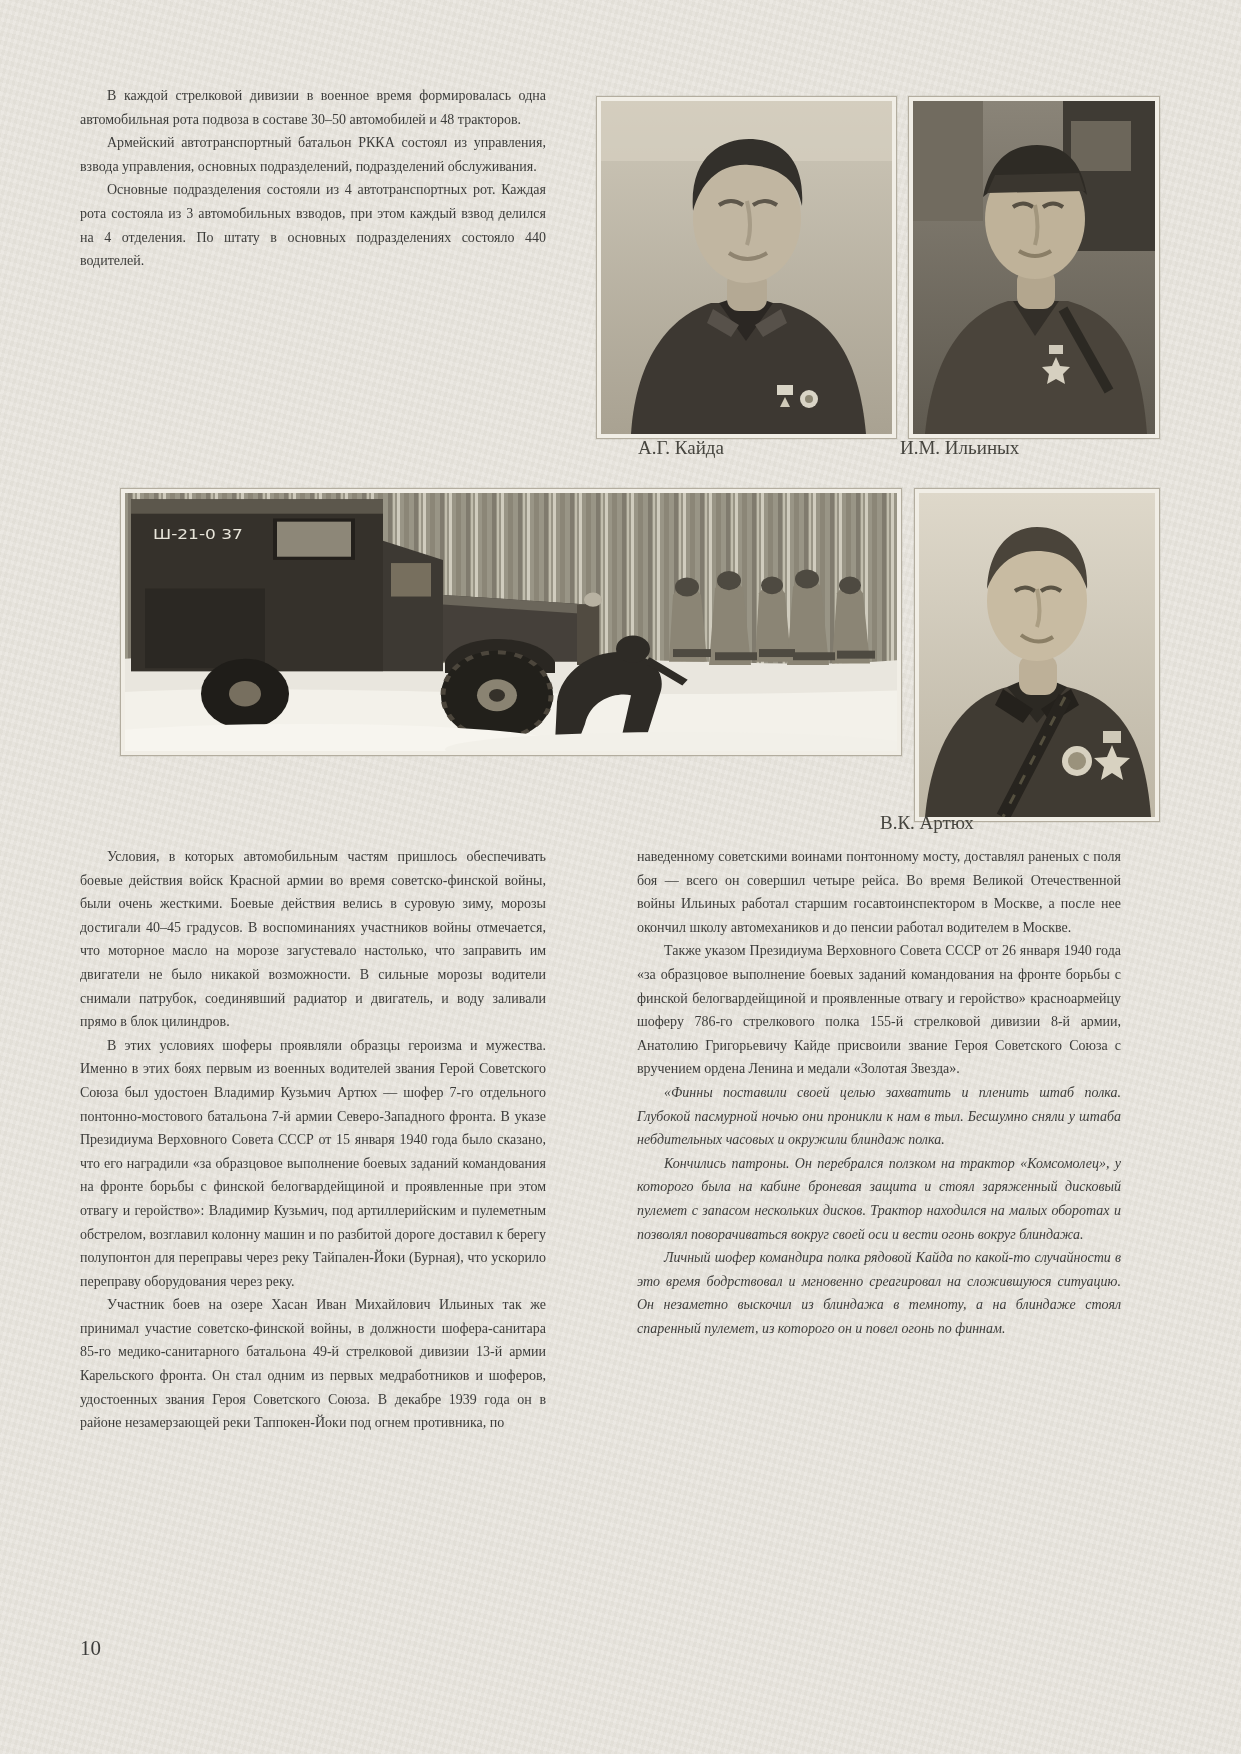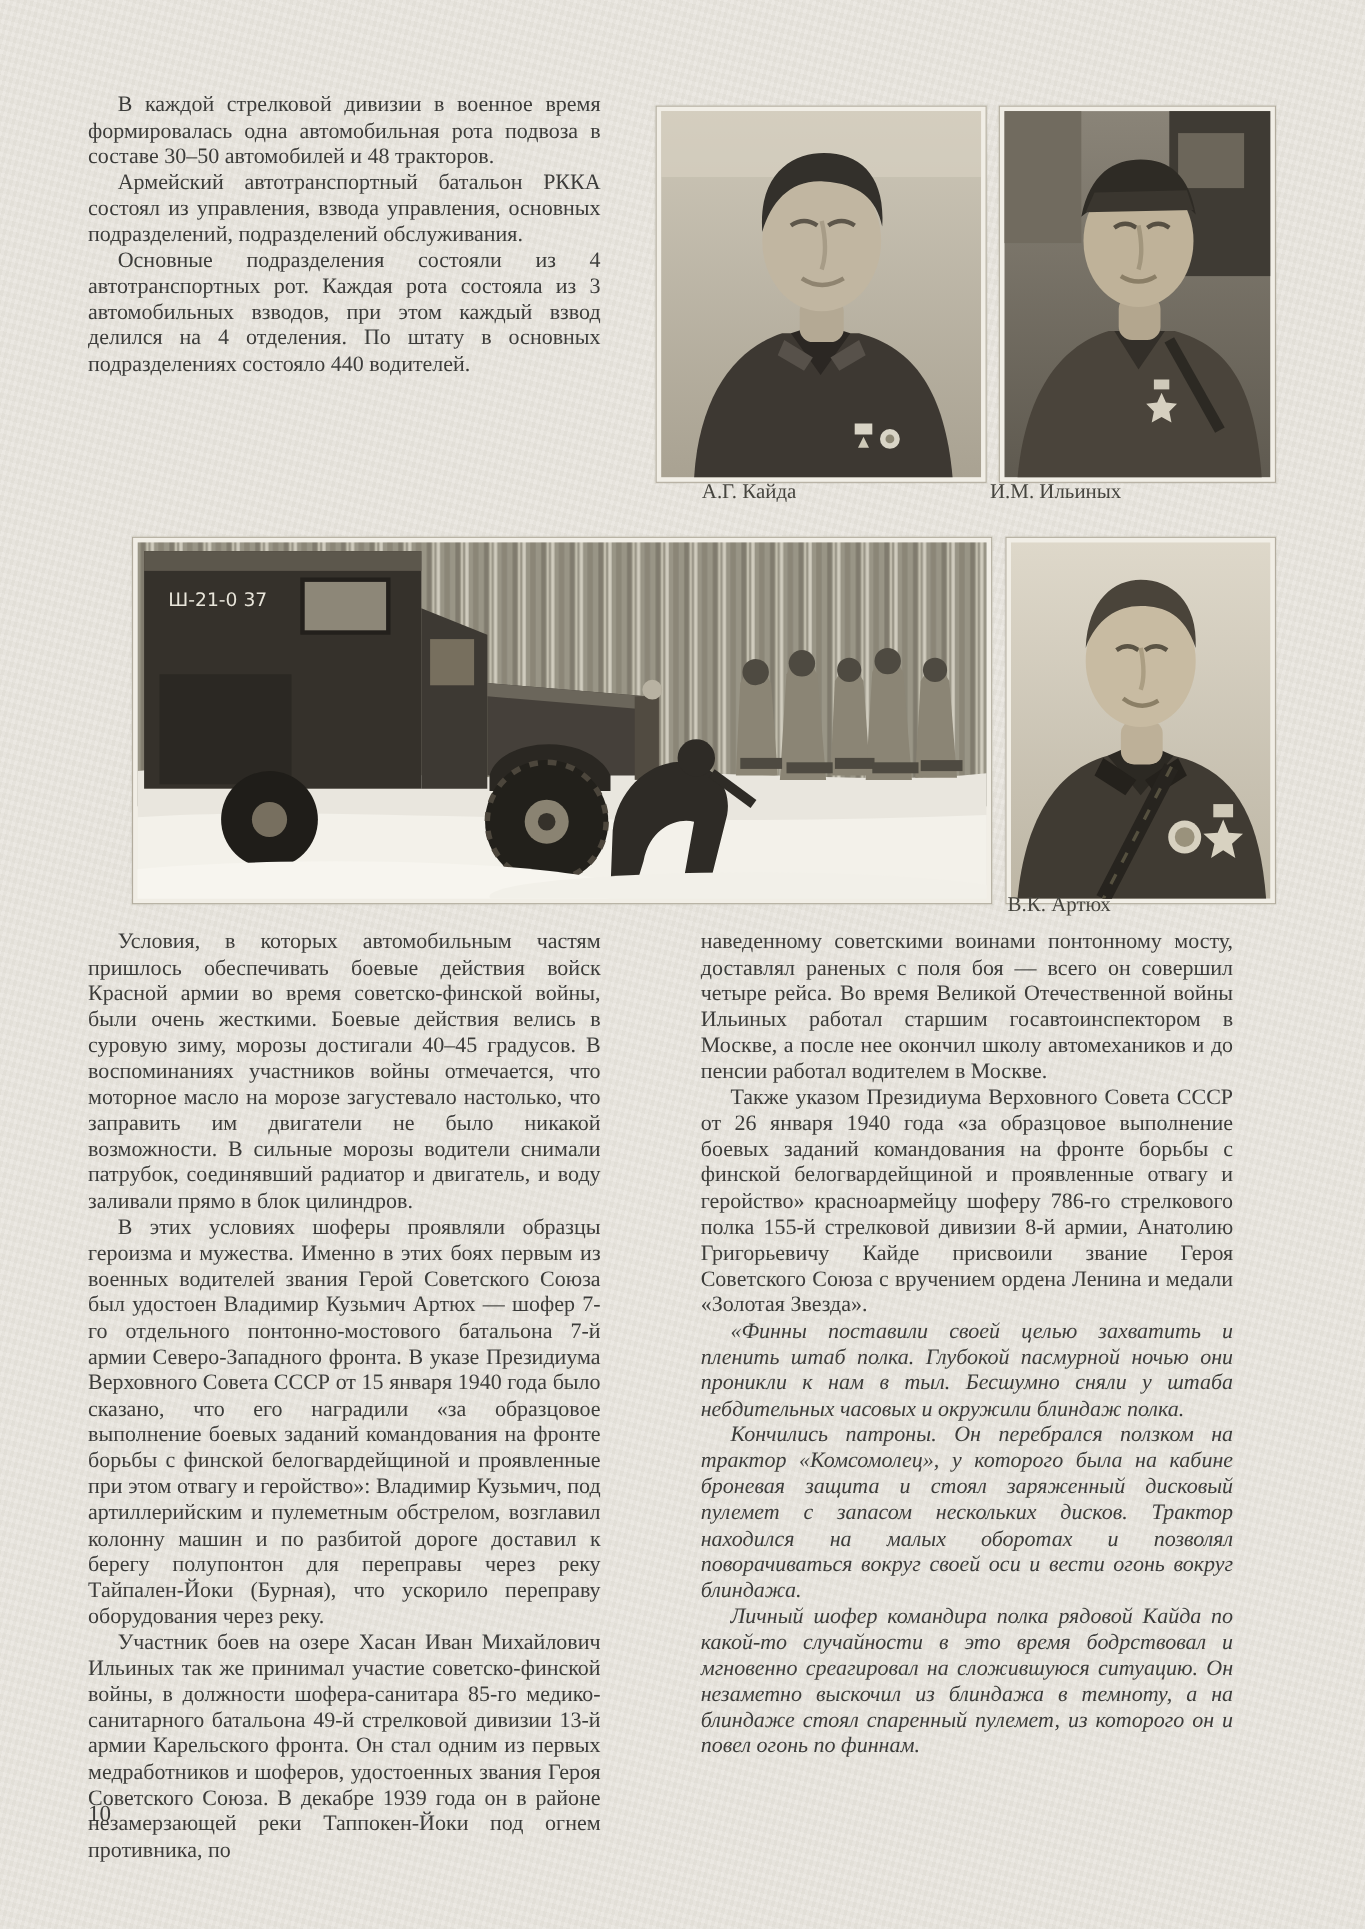--- a/index.html
+++ b/index.html
@@ -7,44 +7,44 @@
     position:relative;
     width:1241px;height:1754px;
     background-color:#e9e6df;
     background-image:
       repeating-linear-gradient(105deg, rgba(255,255,255,0.05) 0 3px, rgba(120,115,100,0.035) 3px 6px),
       repeating-linear-gradient(15deg, rgba(255,255,255,0.05) 0 4px, rgba(130,125,110,0.03) 4px 9px);
     font-family:"Liberation Serif","DejaVu Serif",serif;
     color:#3c3c3a;
     overflow:hidden;
   }
-  .textblock{position:absolute;font-size:20px;line-height:23.6px;}
+  .textblock{position:absolute;font-size:14px;line-height:23.6px;}
   .textblock p{margin:0;text-align:justify;text-indent:27px;}
   .textblock p.noindent{text-indent:0;}
   .textblock p.quote{font-style:italic;}
   #intro-block{left:80px;top:84px;width:466px;}
   #left-column{left:80px;top:845px;width:466px;}
   #right-column{left:637px;top:845px;width:484px;}
   .photo{
     position:absolute;box-sizing:border-box;
     background:#f1eee6;border:1px solid #b3ad9f;padding:4px;
     box-shadow:0 0 0 1px rgba(90,85,70,0.08);
   }
   .photo svg{display:block;width:100%;height:100%;}
   #photo-kaida{left:556px;top:80px;width:301px;height:343px;}
   #photo-ilyinykh{left:868px;top:80px;width:252px;height:343px;}
-  #photo-truck{left:80px;top:472px;width:782px;height:334px;}
+  #photo-truck{left:80px;top:472px;width:782px;height:268px;}
   #photo-artyukh{left:874px;top:472px;width:246px;height:334px;}
   .caption{
     position:absolute;font-size:19px;color:#46453f;
     line-height:22px;white-space:nowrap;
   }
   #caption-kaida{left:638px;top:437px;}
   #caption-ilyinykh{left:900px;top:437px;}
-  #caption-artyukh{left:916px;top:812px;}
+  #caption-artyukh{left:880px;top:812px;}
   #page-number{position:absolute;left:80px;top:1636px;font-size:21px;color:#3c3c3a;}
 </style>
 </head>
 <body>
 
 <div class="page">
 
   <div class="textblock" id="intro-block">
     <p>В каждой стрелковой дивизии в военное время формировалась одна автомобильная рота подвоза в составе 30–50 автомобилей и 48 тракторов.</p>
     <p>Армейский автотранспортный батальон РККА состоял из управления, взвода управления, основных подразделений, подразделений обслуживания.</p>

